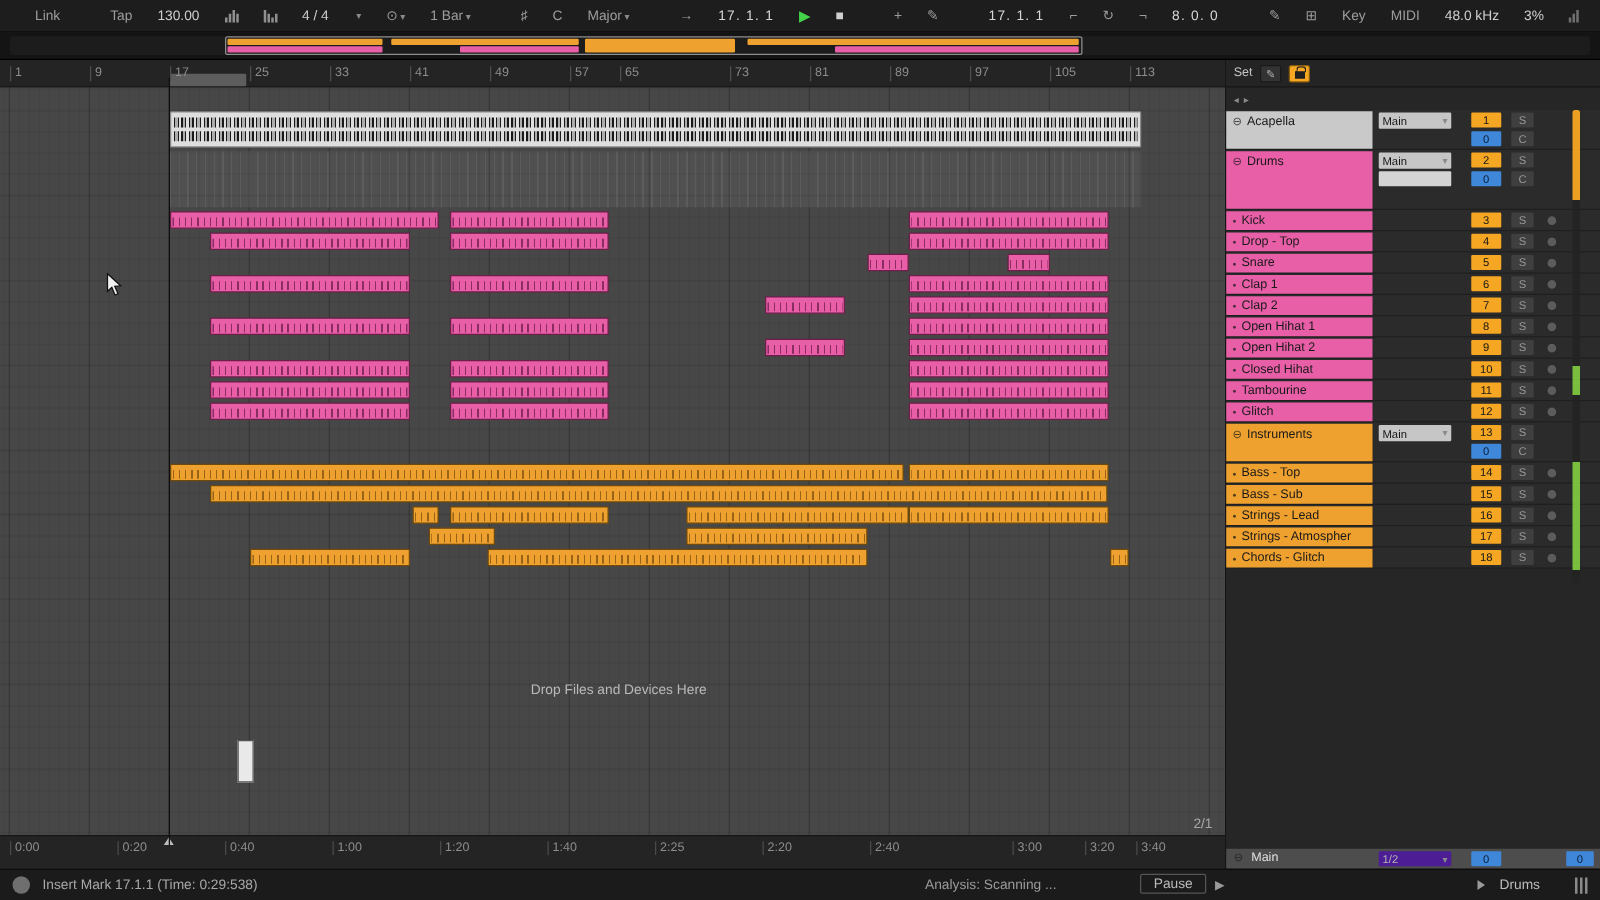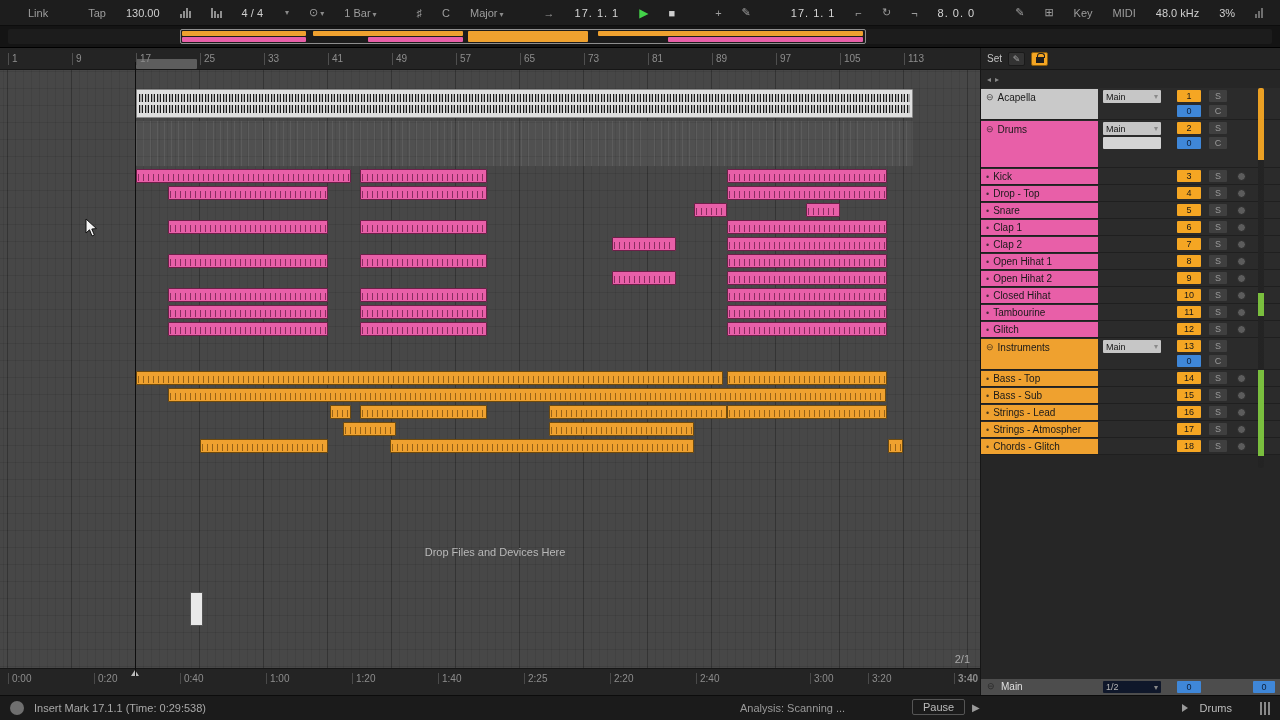--- a/index.html
+++ b/index.html
@@ -104,21 +104,21 @@
     font-size:9px;text-align:center;line-height:12px;border-radius:1px}
   .t-cross{position:absolute;left:228px;top:17px;width:18px;height:12px;background:#3f3f3f;color:#9a9a9a;
     font-size:9px;text-align:center;line-height:12px;border-radius:1px}
   .t-autobox{position:absolute;left:122px;top:17px;width:58px;height:12px;background:#d4d4d4;border-radius:1px}
   .panel-fill{flex:1;background:#262626}
   .meter-strip{position:absolute;right:16px;top:40px;width:6px;height:380px;border-radius:2px;opacity:.95;
     background:linear-gradient(180deg,#f5a623 0 72px,#232323 72px 205px,#7ec63f 205px 228px,#232323 228px 282px,#7ec63f 282px 368px,#232323 368px 100%)}
   .main-row{height:16px;flex:none;background:#4d4d4d;position:relative;color:#e0e0e0}
   .main-row .m-icon{position:absolute;left:6px;top:2px;font-size:9px;color:#2a2a2a}
   .main-row .m-name{position:absolute;left:20px;top:2px;font-size:10px}
-  .main-row .m-ratio{position:absolute;left:122px;top:2px;width:58px;height:12px;background:#0f172a;color:#b5b5b5;
+  .main-row .m-ratio{position:absolute;left:122px;top:2px;width:58px;height:12px;background:#4c1d95;color:#b5b5b5;
     display:flex;align-items:center;justify-content:space-between;padding:0 3px;font-size:9px;border-radius:1px}
   .main-row .m-val{position:absolute;left:196px;top:2px;width:24px;height:12px;background:#3f87d8;color:#0c1f3a;
     font-size:9px;text-align:center;line-height:12px;border-radius:1px}
   .main-row .m-val2{position:absolute;left:272px;top:2px;width:22px;height:12px;background:#3f87d8;color:#0c1f3a;
     font-size:9px;text-align:center;line-height:12px;border-radius:1px}
   .zoom-row{height:27px;flex:none;background:#242424;border-top:1px solid #161616;position:relative;color:#9a9a9a}
   .grid-icon{position:absolute;left:6px;top:6px;width:12px;height:12px;border:1px solid #7a7a7a;
     background:linear-gradient(90deg,transparent 5px,#7a7a7a 5px 6px,transparent 6px),
                linear-gradient(180deg,transparent 5px,#7a7a7a 5px 6px,transparent 6px)}
   .speed-box{position:absolute;left:24px;top:4px;background:#1b1b1b;border:1px solid #000;color:#f5a623;
@@ -226,21 +226,21 @@
       <div class="bar-ruler">
         <div class="ruler-sel" style="left:136px;width:61px"></div>
       <span class="bar-num" style="left: 8px;">1</span>
           <span class="bar-num" style="left: 72px;">9</span>
           <span class="bar-num" style="left: 136px;">17</span>
           <span class="bar-num" style="left: 200px;">25</span>
           <span class="bar-num" style="left: 264px;">33</span>
           <span class="bar-num" style="left: 328px;">41</span>
           <span class="bar-num" style="left: 392px;">49</span>
           <span class="bar-num" style="left: 456px;">57</span>
-          <span class="bar-num" style="left: 520px;">65</span>
+          <span class="bar-num" style="left: 496px;">65</span>
           <span class="bar-num" style="left: 584px;">73</span>
           <span class="bar-num" style="left: 648px;">81</span>
           <span class="bar-num" style="left: 712px;">89</span>
           <span class="bar-num" style="left: 776px;">97</span>
           <span class="bar-num" style="left: 840px;">105</span>
           <span class="bar-num" style="left: 904px;">113</span>
         </div>
 
       <div class="lanes">
         <div class="drop-hint">Drop Files and Devices Here</div>
@@ -300,21 +300,21 @@
           <span class="time-num" style="left: 94px;">0:20</span>
           <span class="time-num" style="left: 180px;">0:40</span>
           <span class="time-num" style="left: 266px;">1:00</span>
           <span class="time-num" style="left: 352px;">1:20</span>
           <span class="time-num" style="left: 438px;">1:40</span>
           <span class="time-num" style="left: 524px;">2:25</span>
           <span class="time-num" style="left: 610px;">2:20</span>
           <span class="time-num" style="left: 696px;">2:40</span>
           <span class="time-num" style="left: 810px; text-align: right;">3:00</span>
           <span class="time-num" style="left: 868px;">3:20</span>
-          <span class="time-num" style="left: 954px; font-weight: bold;">3:40</span>
+          <span class="time-num" style="left: 909px;">3:40</span>
         </div>
     </div>
 
     <div class="track-panel">
       <div class="panel-top">
         <span>Set</span>
         <span class="icon-box">✎</span>
         <span class="icon-box lock">
             <span class="lock-shape"></span>
           </span>

